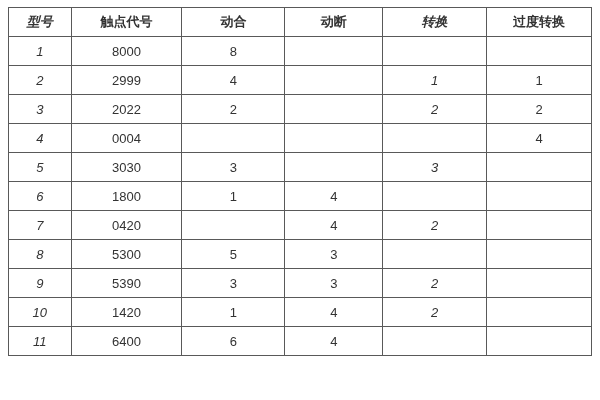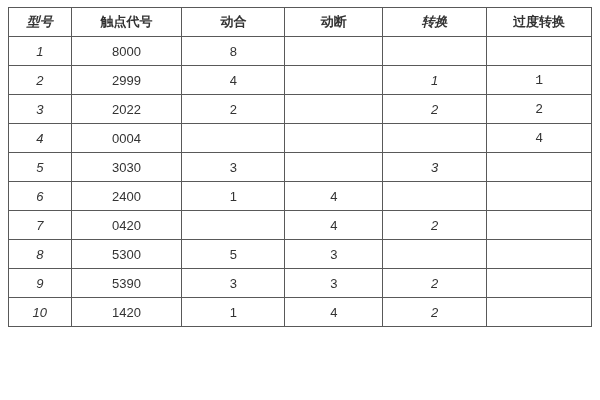--- a/index.html
+++ b/index.html
@@ -37,21 +37,21 @@
   }
   td {
     font-weight: normal;
   }
   
   .col0 { width: 61px; font-style: italic; }
   .col1 { width: 109px; text-align: center; }
   .col2 { width: 101px; }
   .col3 { width: 96px; }
   .col4 { width: 102px; font-style: italic; }
-  .col5 { width: 103px; font-family: Liberation Mono, monospace; }
+  .col5 { width: 103px; }
 </style>
 </head>
 <body>
 
 <div class="table-wrap">
   <table class="spec-table">
     <thead>
       <tr>
           <th class="col0">型号</th>
           <th class="col1">触点代号</th>
@@ -97,21 +97,21 @@
         <tr>
           <td class="col0">5</td>
           <td class="col1">3030</td>
           <td class="col2">3</td>
           <td class="col3"></td>
           <td class="col4">3</td>
           <td class="col5"></td>
         </tr>
         <tr>
           <td class="col0">6</td>
-          <td class="col1">2400</td>
+          <td class="col1">1800</td>
           <td class="col2">1</td>
           <td class="col3">4</td>
           <td class="col4"></td>
           <td class="col5"></td>
         </tr>
         <tr>
           <td class="col0">7</td>
           <td class="col1">0420</td>
           <td class="col2"></td>
           <td class="col3">4</td>
@@ -135,15 +135,23 @@
           <td class="col5"></td>
         </tr>
         <tr>
           <td class="col0">10</td>
           <td class="col1">1420</td>
           <td class="col2">1</td>
           <td class="col3">4</td>
           <td class="col4">2</td>
           <td class="col5"></td>
         </tr>
+        <tr>
+          <td class="col0">11</td>
+          <td class="col1">6400</td>
+          <td class="col2">6</td>
+          <td class="col3">4</td>
+          <td class="col4"></td>
+          <td class="col5"></td>
+        </tr>
       </tbody>
   </table>
 </div>
 
 </body></html>

